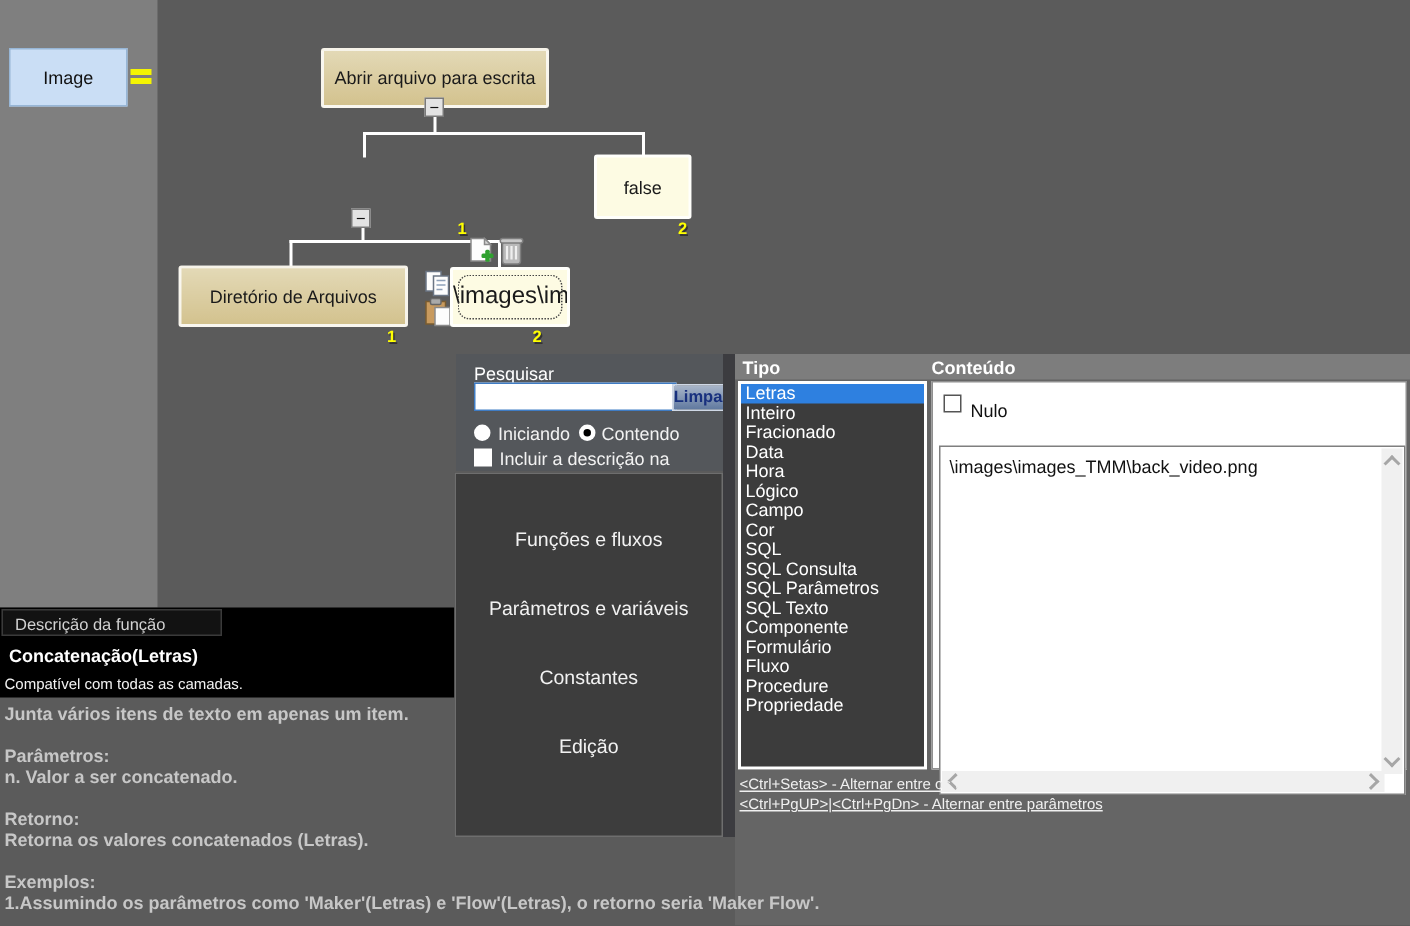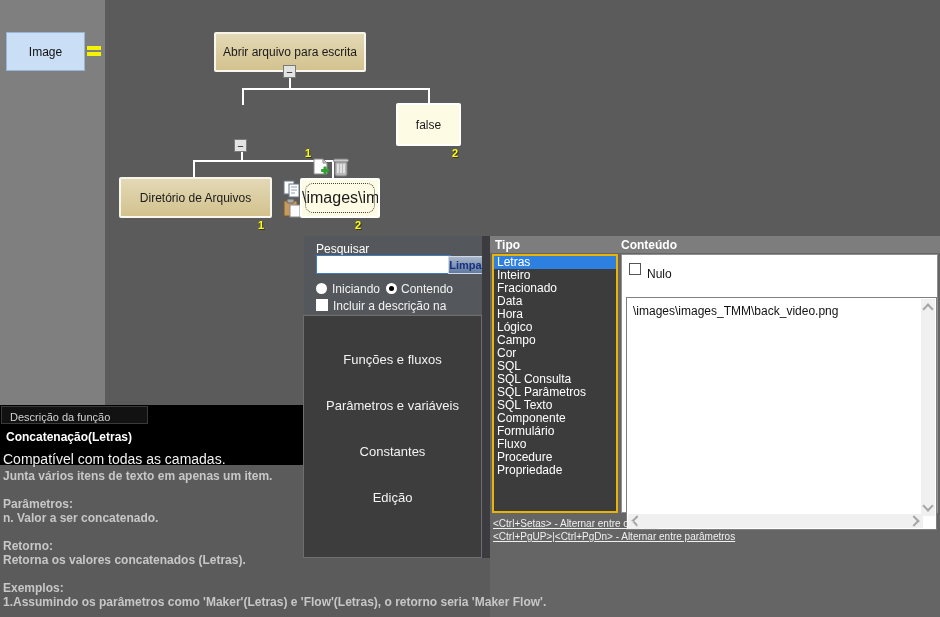--- a/index.html
+++ b/index.html
@@ -25,21 +25,21 @@
          display:flex;align-items:center;justify-content:center;font-size:11px;line-height:10px;color:#111;}
   .badge{color:#ffff00;font-weight:bold;font-size:11px;text-shadow:1px 1px 0 #333;}
   .flowicon{display:block;}
 
   
   #desc-tabbar{left:0;top:405px;width:303px;height:19px;background:#000;}
   #desc-tab{left:1px;top:406px;width:147px;height:18px;background:#121212;border:1px solid #3a3a3a;
             box-sizing:border-box;color:#d2d2d2;font-size:11px;display:flex;align-items:flex-end;padding-left:8px;}
   #desc-black{left:0;top:424px;width:303px;height:41px;background:#000;}
   #desc-title{left:6px;top:430px;color:#fff;font-weight:bold;}
-  #desc-compat{left:3px;top:451px;color:#f2f2f2;font-size:14px;}
+  #desc-compat{left:3px;top:451px;color:#f2f2f2;font-size:10px;}
   .descline{color:#c7c7c7;font-weight:bold;white-space:nowrap;z-index:6;}
 
   
   #search-panel{left:304px;top:236px;width:186px;height:78px;background:#54575b;z-index:3;}
   #search-label{left:12px;top:6px;color:#fff;}
   #search-input{left:12px;top:19px;width:129px;height:17px;background:#fff;border:1px solid #3f7cc4;
                 font-family:inherit;font-size:12px;padding:0 2px;}
   #clear-btn{left:144px;top:20px;width:39px;height:18px;background:linear-gradient(#a9b6ca,#60799f);
              border:1px solid #cfd8e6;box-sizing:border-box;color:#18307e;font-weight:bold;font-size:11px;
              display:flex;align-items:center;justify-content:center;}
@@ -53,21 +53,21 @@
              box-sizing:border-box;z-index:3;padding-top:20px;}
   .category-btn{height:46px;display:flex;align-items:center;justify-content:center;
                 color:#f2f2f2;font-size:13px;}
 
   
   #right-sep{left:482px;top:236px;width:8px;height:322px;background:#3c3c40;z-index:3;}
   #right-panel{left:490px;top:236px;width:450px;height:381px;background:#656565;z-index:3;}
   #right-header{left:0;top:0;width:450px;height:17px;background:#7d7d7d;}
   #tipo-header{left:5px;top:2px;color:#fff;font-weight:bold;}
   #conteudo-header{left:131px;top:2px;color:#fff;font-weight:bold;}
-  #type-list{left:2px;top:18px;width:126px;height:259px;background:#3c3c3c;border:2px solid #eab308;
+  #type-list{left:2px;top:18px;width:126px;height:259px;background:#3c3c3c;border:2px solid #ffffff;
              box-sizing:border-box;overflow:hidden;}
   .type-item{height:13px;line-height:13px;color:#fff;padding-left:3px;white-space:nowrap;}
   .type-item.selected{background:#2e80e0;}
   #content-box{left:131px;top:18px;width:317px;height:259px;background:#fff;border:1px solid #909090;
                box-sizing:border-box;}
   #nulo-box{left:7px;top:8px;border:1px solid #555;}
   #nulo-label{left:25px;top:12px;color:#111;position:absolute;}
   #content-text{left:4px;top:42px;width:311px;height:233px;border:1px solid #7f7f7f;background:#fff;box-sizing:border-box;}
   #content-value{position:absolute;left:6px;top:6px;color:#111;white-space:nowrap;}
   .vscroll{position:absolute;right:1px;top:1px;width:14px;height:217px;background:#f0f0f0;}

